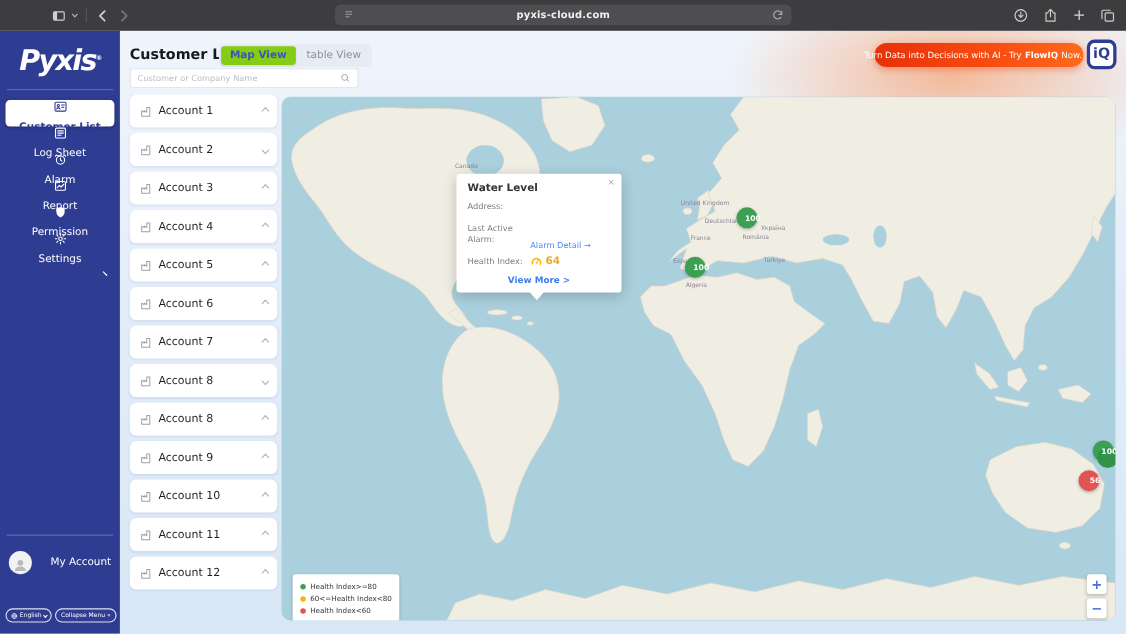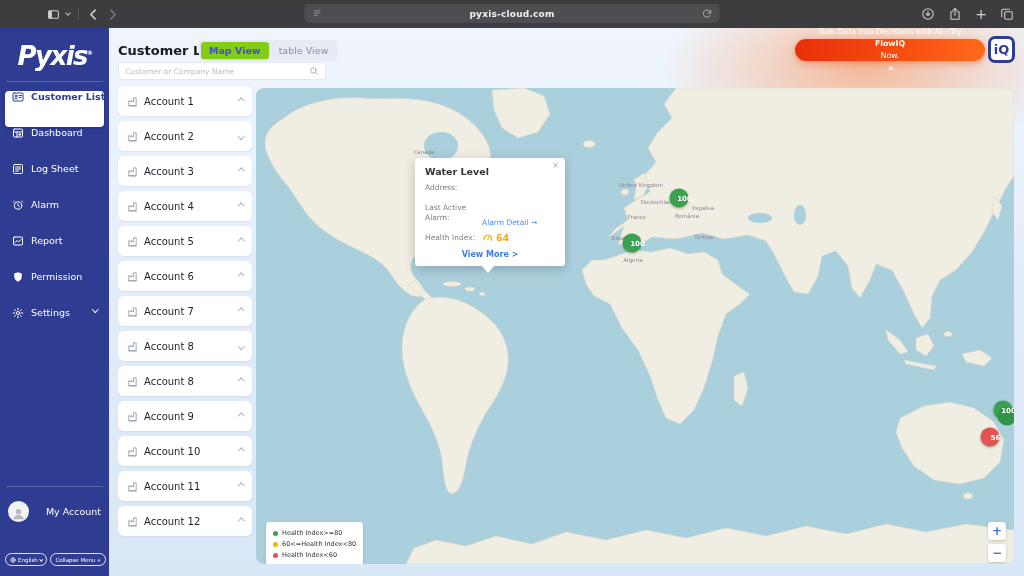--- a/index.html
+++ b/index.html
@@ -20,21 +20,21 @@
   .bb-right { position:absolute; right:10px; top:0; height:28px; display:flex; align-items:center; gap:13px; color:#d2d2d4; }
   .bb-right .bb-ico { width:14px; height:14px; }
   .bb-plus { font-size:14px; color:#d2d2d4; line-height:1; cursor:pointer; }
 
   
   .sidebar { position:absolute; left:0; top:28px; width:109px; height:548px; background:#2e3c92; z-index:40; }
   .logo { text-align:center; padding-top:13px; color:#fff; font-size:26px; font-weight:800; font-style:italic; letter-spacing:-1.5px; }
   .logo sup { font-size:6px; font-style:normal; vertical-align:super; }
   .side-sep { margin:10px 6px 0; border-top:1px solid rgba(255,255,255,.22); }
   .side-nav { padding-top:9px; }
-  .side-item { height:36px; margin:0 5px; padding:0 7px; display:flex; gap:7px; color:#fff; font-size:9.5px; border-radius:4px; cursor:pointer; white-space:nowrap; }
+  .side-item { height:24px; margin:0 5px; padding:0 7px; display:flex; align-items:center; gap:7px; color:#fff; font-size:9.5px; border-radius:4px; cursor:pointer; white-space:nowrap;flex-direction:column; }
   .side-item.active { background:#fff; color:#2e3c92; font-weight:700; box-shadow:0 1px 3px rgba(0,0,0,.25); }
   .s-icon { width:12px; height:12px; flex:0 0 12px; }
   .side-item .chev { display:none; }
   .side-item.chevron .chev { display:inline-block; margin-left:auto; }
   .chev { width:4.5px; height:4.5px; border-right:1.3px solid currentColor; border-bottom:1.3px solid currentColor; transform:rotate(45deg); }
   .chev.up { transform:rotate(225deg); }
   .acct-sep { position:absolute; left:6px; right:6px; bottom:89px; border-top:1px solid rgba(255,255,255,.22); }
   .my-account { position:absolute; bottom:54px; left:0; right:0; display:flex; align-items:center; justify-content:center; gap:17px; color:#fff; font-size:9.5px; cursor:pointer; }
   .avatar { width:21px; height:21px; border-radius:50%; background:#f2f2f2; color:#b9b9bb; display:flex; align-items:center; justify-content:center; overflow:hidden; }
   .avatar svg { width:15px; height:15px; margin-top:3px; }
@@ -43,21 +43,21 @@
   .pill .s-icon { width:6px; height:6px; flex:0 0 6px; }
   .pill .chev { width:2.5px; height:2.5px; border-width:1px; }
 
   
   .content { position:absolute; left:109px; top:28px; width:915px; height:548px; background:linear-gradient(180deg,#f0f5fc 0%, #e3edf9 45%, #d8e7f6 100%); overflow:hidden; }
   .glow { position:absolute; right:-50px; top:-55px; width:420px; height:190px; background:radial-gradient(ellipse at center, rgba(248,138,72,.55) 0%, rgba(248,138,72,0) 68%); pointer-events:none; }
   .page-title { position:absolute; left:9px; top:15px; font-size:13px; font-weight:700; color:#16181d; }
   .seg { position:absolute; left:90px; top:12px; height:21px; background:#e7ecf4; border-radius:4px; display:flex; align-items:center; padding:2px; gap:2px; }
   .seg-btn { height:17px; padding:0 8px; display:flex; align-items:center; border-radius:3px; font-size:9.5px; color:#8a919d; border:none; background:transparent; cursor:pointer; font-family:inherit; white-space:nowrap; }
   .seg-btn.active { background:#84cc16; color:#3a53c4; font-weight:700; box-shadow:0 1px 2px rgba(20,40,90,.12); }
-  .banner { position:absolute; left:686px; top:11px; width:190px; height:22px; border-radius:11px; background:linear-gradient(90deg,#e73008 0%, #f94f12 60%, #fd6a1c 100%); color:#fff; font-size:7.8px; display:flex; align-items:center; justify-content:center; gap:3px; box-shadow:0 2px 7px rgba(231,60,10,.45); cursor:pointer; white-space:nowrap;flex-direction:column; }
+  .banner { position:absolute; left:686px; top:11px; width:190px; height:22px; border-radius:11px; background:linear-gradient(90deg,#e73008 0%, #f94f12 60%, #fd6a1c 100%); color:#fff; font-size:7.8px; display:flex; align-items:center; justify-content:center; gap:3px; box-shadow:0 2px 7px rgba(231,60,10,.45); cursor:pointer; white-space:nowrap; }
   .banner b { font-weight:700; }
   .banner .arrow { font-weight:700; font-size:9px; margin-left:2px; }
   .iq-badge { position:absolute; left:879px; top:8px; width:27px; height:27px; background:#fff; border:3px solid #2e3c92; border-radius:7px; color:#2e3c92; font-weight:800; font-size:13px; display:flex; align-items:center; justify-content:center; cursor:pointer; }
   .search-box { position:absolute; left:9px; top:34px; width:208px; height:18px; background:#fff; border:1px solid #e2e6ee; border-radius:3px; display:flex; align-items:center; }
   .search-box input { flex:1; border:none; outline:none; font-size:7.5px; color:#444; padding:0 6px; font-family:inherit; background:transparent; }
   .search-box input::placeholder { color:#b9c0cb; }
   .search-ico { width:10px; height:10px; color:#9aa1ad; margin-right:6px; flex:0 0 10px; cursor:pointer; }
 
   
   .acct-list { position:absolute; left:9px; top:58px; width:134px; }
@@ -164,31 +164,20 @@
             <circle cx="8" cy="10" r="2"></circle>
             <path d="M5 16c.6-2.4 5.4-2.4 6 0M14 9h5M14 13h4"></path>
           </svg>
         </span>
         <span>Customer List</span>
 
       </div>
       <div class="side-item">
         <span class="s-icon">
           <svg viewBox="0 0 24 24" fill="none" stroke="currentColor" stroke-width="2" stroke-linecap="round" stroke-linejoin="round">
-            <rect x="3" y="4" width="18" height="16" rx="2"></rect>
-            <path d="M3 10h18M10 10v10"></path>
-            <rect x="13" y="13" width="5" height="4" fill="currentColor" stroke="none"></rect>
-          </svg>
-        </span>
-        <span>Dashboard</span>
-
-      </div>
-      <div class="side-item">
-        <span class="s-icon">
-          <svg viewBox="0 0 24 24" fill="none" stroke="currentColor" stroke-width="2" stroke-linecap="round" stroke-linejoin="round">
             <rect x="3" y="3" width="18" height="18" rx="2"></rect>
             <path d="M7 8h10M7 12h10M7 16h6"></path>
           </svg>
         </span>
         <span>Log Sheet</span>
 
       </div>
       <div class="side-item">
         <span class="s-icon">
           <svg viewBox="0 0 24 24" fill="none" stroke="currentColor" stroke-width="2" stroke-linecap="round" stroke-linejoin="round">

